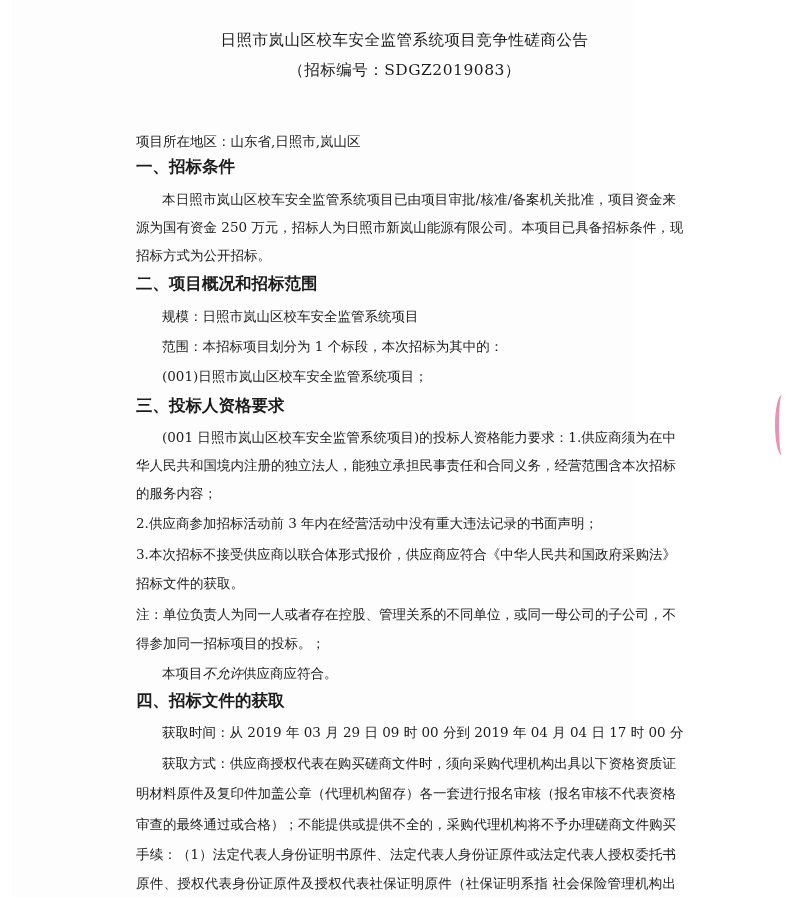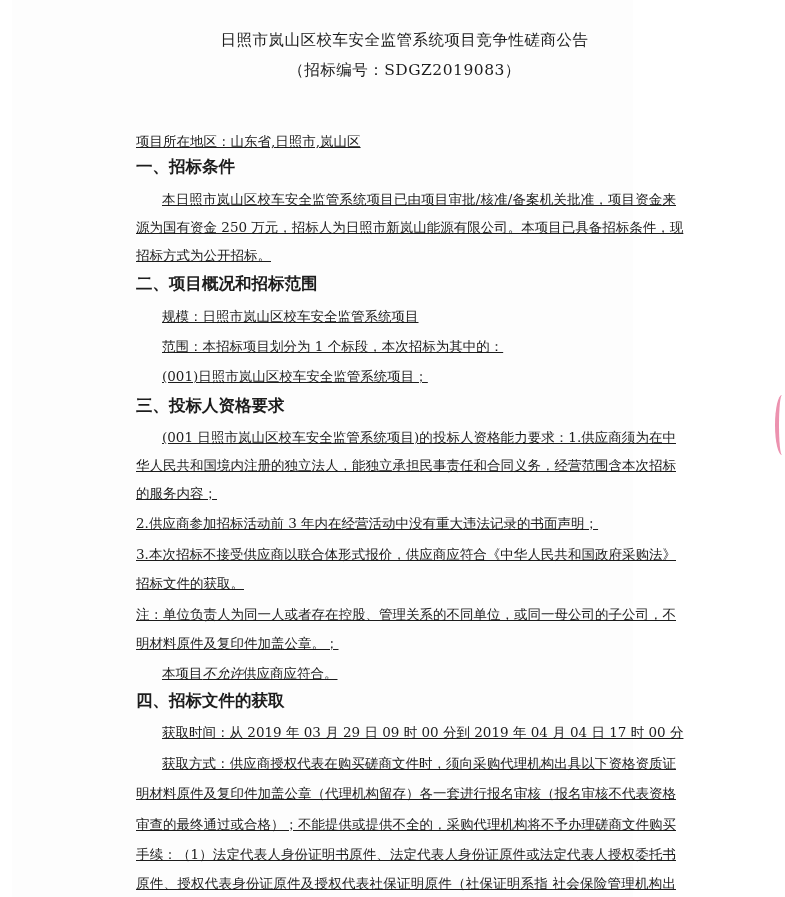--- a/index.html
+++ b/index.html
@@ -8,21 +8,21 @@
     font-family: "DejaVu Serif", "Liberation Serif", serif;
     color: #1c1c1c;
   }
   .page { position: absolute; left: 12px; top: 0; width: 621px; height: 897px; background: #fdfdfd; }
   .title {
     position: absolute; left: 0; width: 785px; text-align: center;
     font-size: 15.5px; letter-spacing: 0.5px;
   }
   .line {
     position: absolute; left: 124px; width: 540px;
-    font-size: 13.5px; white-space: nowrap; line-height: 18px; text-decoration: underline;
+    font-size: 13.5px; white-space: nowrap; line-height: 18px;
   }
   .indent { left: 150px; }
   .heading {
     position: absolute; left: 124px;
     font-size: 16.5px; font-weight: bold; white-space: nowrap; line-height: 20px;
     font-family: "DejaVu Sans", "Liberation Sans", sans-serif;
     text-align: center;
   }
   .just { text-align: justify; text-align-last: justify; }
   .italic { font-style: italic; }
@@ -53,21 +53,21 @@
   <div class="line indent" style="top:367px;">(001)日照市岚山区校车安全监管系统项目；</div>
 
   <div class="heading" style="top:396px;">三、投标人资格要求</div>
   <div class="line indent just" style="top:428px; width:514px;">(001 日照市岚山区校车安全监管系统项目)的投标人资格能力要求：1.供应商须为在中</div>
   <div class="line just" style="top:456px;">华人民共和国境内注册的独立法人，能独立承担民事责任和合同义务，经营范围含本次招标</div>
   <div class="line" style="top:484px;">的服务内容；</div>
   <div class="line" style="top:514px;">2.供应商参加招标活动前 3 年内在经营活动中没有重大违法记录的书面声明；</div>
   <div class="line just" style="top:545px;">3.本次招标不接受供应商以联合体形式报价，供应商应符合《中华人民共和国政府采购法》</div>
   <div class="line" style="top:574px;">招标文件的获取。</div>
   <div class="line just" style="top:605px;">注：单位负责人为同一人或者存在控股、管理关系的不同单位，或同一母公司的子公司，不</div>
-  <div class="line" style="top:634px;">明材料原件及复印件加盖公章。；</div>
+  <div class="line" style="top:634px;">得参加同一招标项目的投标。；</div>
   <div class="line indent" style="top:664px;">
     <span>本项目</span><span class="italic">不允许</span><span>供应商应符合。</span>
   </div>
 
   <div class="heading" style="top:691px;">四、招标文件的获取</div>
   <div class="line indent" style="top:723px;">获取时间：从 2019 年 03 月 29 日 09 时 00 分到 2019 年 04 月 04 日 17 时 00 分</div>
   <div class="line indent just" style="top:754px; width:514px;">获取方式：供应商授权代表在购买磋商文件时，须向采购代理机构出具以下资格资质证</div>
   <div class="line just" style="top:815px;">审查的最终通过或合格）；不能提供或提供不全的，采购代理机构将不予办理磋商文件购买</div>
   <div class="line just" style="top:784px;">明材料原件及复印件加盖公章（代理机构留存）各一套进行报名审核（报名审核不代表资格</div>
   <div class="line just" style="top:845px;">手续：（1）法定代表人身份证明书原件、法定代表人身份证原件或法定代表人授权委托书</div>

